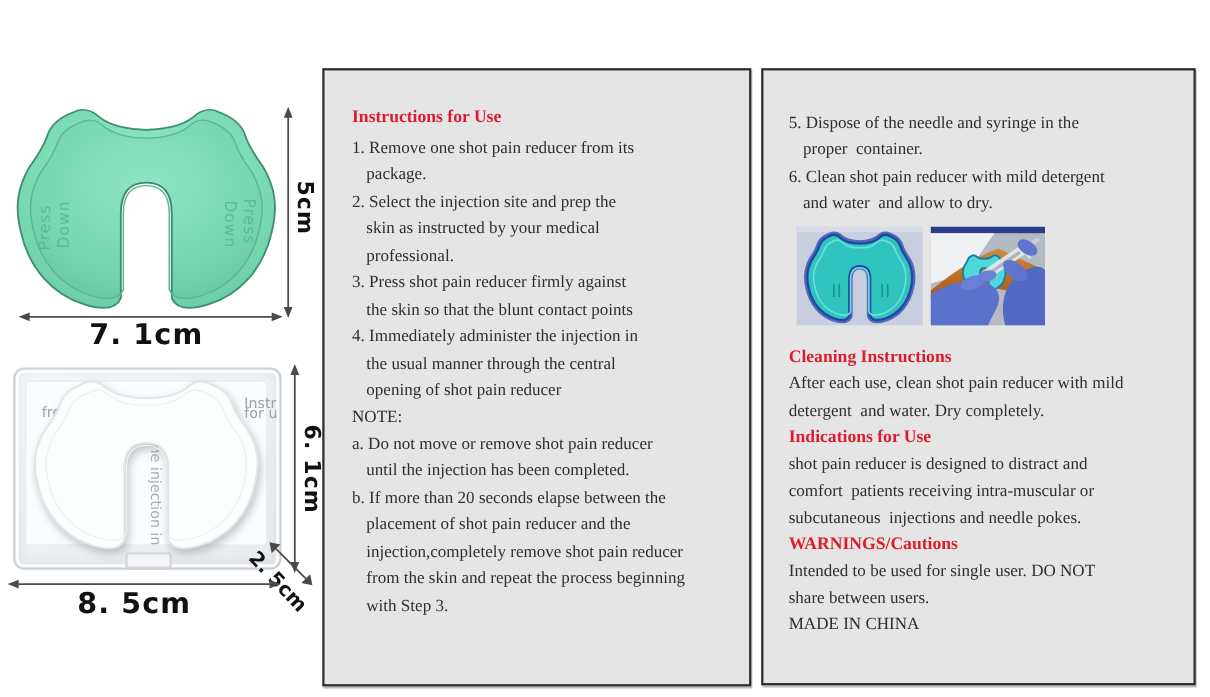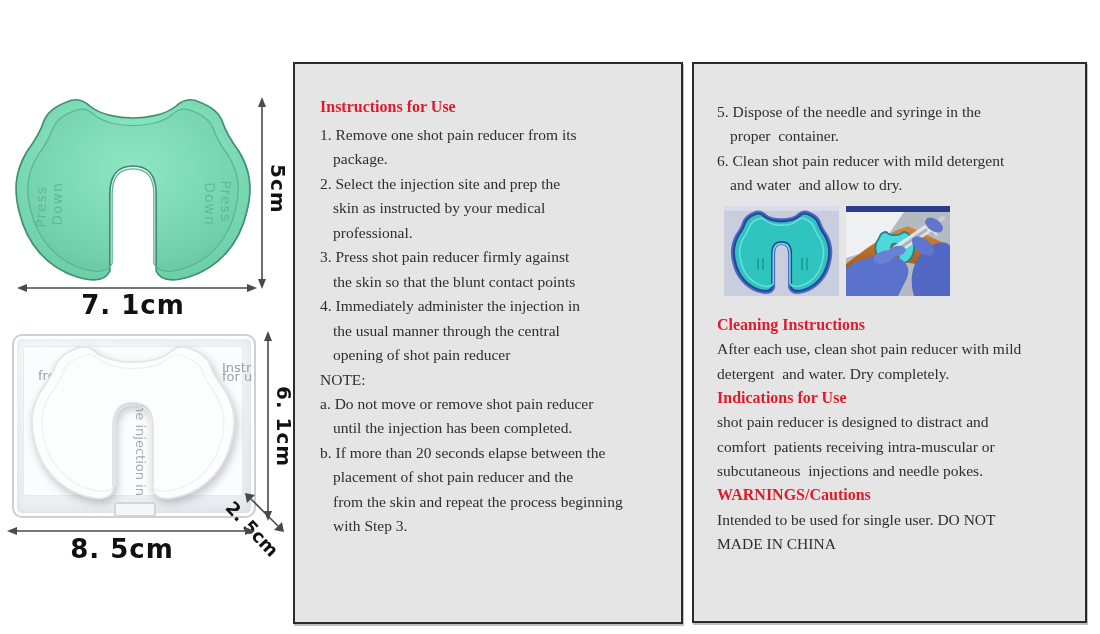--- a/index.html
+++ b/index.html
@@ -140,20 +140,21 @@
       <div class="tline">3. Press shot pain reducer firmly against</div>
       <div class="tline cont">the skin so that the blunt contact points</div>
       <div class="tline">4. Immediately administer the injection in</div>
       <div class="tline cont">the usual manner through the central</div>
       <div class="tline cont">opening of shot pain reducer</div>
       <div class="tline">NOTE:</div>
       <div class="tline">a. Do not move or remove shot pain reducer</div>
       <div class="tline cont">until the injection has been completed.</div>
       <div class="tline">b. If more than 20 seconds elapse between the</div>
       <div class="tline cont">placement of shot pain reducer and the</div>
+      <div class="tline cont">injection,completely remove shot pain reducer</div>
       <div class="tline cont">from the skin and repeat the process beginning</div>
       <div class="tline cont">with Step 3.</div>
     </div>
   </div>
 
   <div class="panel" id="panel-right">
     <div id="right-top-lines">
       <div class="tline">5. Dispose of the needle and syringe in the</div>
       <div class="tline cont">proper  container.</div>
       <div class="tline">6. Clean shot pain reducer with mild detergent</div>
@@ -207,17 +208,18 @@
     <div id="right-sections">
       <div class="heading-red">Cleaning Instructions</div>
       <div class="tline">After each use, clean shot pain reducer with mild</div>
       <div class="tline">detergent  and water. Dry completely.</div>
       <div class="heading-red">Indications for Use</div>
       <div class="tline">shot pain reducer is designed to distract and</div>
       <div class="tline">comfort  patients receiving intra-muscular or</div>
       <div class="tline">subcutaneous  injections and needle pokes.</div>
       <div class="heading-red">WARNINGS/Cautions</div>
       <div class="tline">Intended to be used for single user. DO NOT</div>
+      <div class="tline">share between users.</div>
       <div class="tline">MADE IN CHINA</div>
     </div>
   </div>
 
 </div>
 
 </body></html>

